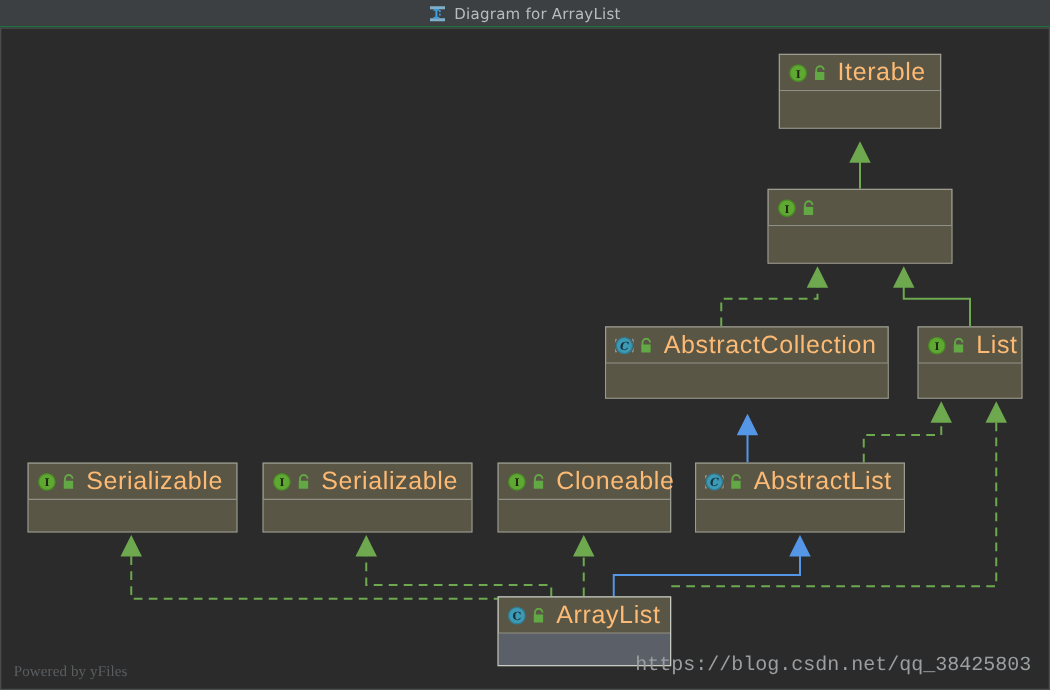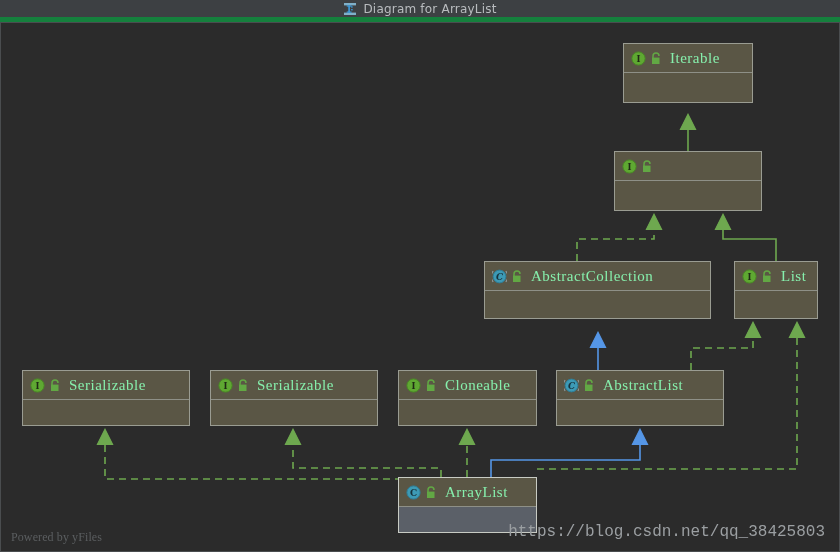--- a/index.html
+++ b/index.html
@@ -21,21 +21,21 @@
   
   #titlebar {
     position: absolute;
     left: 0; top: 0;
     width: 840px; height: 22px;
     background: #3d4043;
     display: flex;
     align-items: center;
     justify-content: center;
     gap: 6px;
-    border-bottom: 5px solid #15803d;
+    border-bottom: 1px solid #15803d;
     box-sizing: border-box;
   }
   #titlebar .tb-icon {
     width: 14px; height: 14px;
     display: block;
   }
   #titlebar .tb-text {
     color: #b9bcbf;
     font-family: "DejaVu Sans", sans-serif;
     font-size: 12px;
@@ -77,23 +77,23 @@
     height: 29px;
     border-bottom: 1px solid #8e9087;
     box-sizing: border-box;
     white-space: nowrap;
   }
   .node .body {
     flex: 1 1 auto;
     background: #5a5645;
   }
   .node .nm {
-    color: #86efac;
-    font-family: Liberation Serif, serif;
-    font-size: 15px;
+    color: #fdba74;
+    font-family: Liberation Sans, sans-serif;
+    font-size: 20px;
     letter-spacing: 0.5px;
     margin-left: 4px;
   }
   .node.selected {
     background: #5a5645;
     border-color: #c8cbc4;
   }
   .node.selected .body {
     background: #5b6068;
   }

